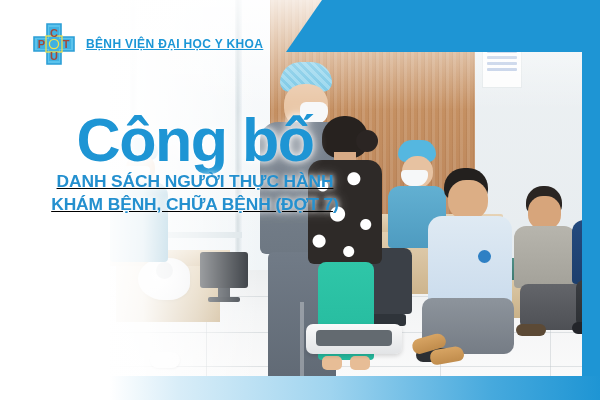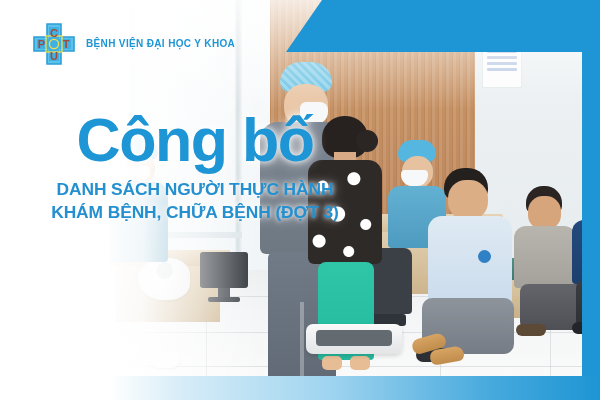--- a/index.html
+++ b/index.html
@@ -167,31 +167,31 @@
   .blue-bottom{position:absolute;left:110px;top:376px;width:490px;height:24px;
     background:linear-gradient(90deg,rgba(255,255,255,1) 0%,#d8edf8 14%,#9fd4ef 45%,#46a9dd 78%,#1e95d4 100%);}
 
   
   .header{position:absolute;left:32px;top:22px;display:flex;align-items:center;gap:10px;}
   .logo{width:44px;height:44px;flex:0 0 44px;position:relative;}
   .logo svg{display:block;}
   .brand-name{line-height:1.18;}
   .brand-name .l1,.brand-name .l2{
     font-family:"Liberation Sans",sans-serif;
-    font-weight:bold;color:#1b96d6;font-size:10px;letter-spacing:.35px;
-    text-transform:uppercase;white-space:nowrap;}
+    font-weight:bold;color:#1b96d6;font-size:12px;letter-spacing:.35px;
+    text-transform:uppercase;white-space:nowrap;text-decoration:underline;}
 
   
   .headline{position:absolute;left:30px;top:111px;width:330px;text-align:center;}
   .h-main{
     font-family:"Liberation Sans",sans-serif;
     font-weight:bold;font-size:61px;line-height:.96;color:#1e95d4;
     letter-spacing:-1.5px;
     text-shadow:0 0 6px rgba(255,255,255,.95),0 0 14px rgba(255,255,255,.85);}
-  .h-sub{margin-top:8px;}
+  .h-sub{text-decoration:underline;}
   .h-sub div{
     font-family:"Liberation Sans",sans-serif;
     font-weight:bold;font-size:17.4px;line-height:1.32;color:#2490cf;
     letter-spacing:-.1px;white-space:nowrap;
     text-shadow:0 0 5px rgba(255,255,255,.95),0 0 12px rgba(255,255,255,.8);}
 </style>
 </head>
 <body>
 
 <div class="poster">
@@ -342,17 +342,17 @@
     </div>
     <div class="brand-name">
       <div class="l1">BỆNH VIỆN ĐẠI HỌC Y KHOA</div>
     </div>
   </div>
 
   <div class="headline">
     <div class="h-main">Công bố</div>
     <div class="h-sub">
       <div>DANH SÁCH NGƯỜI THỰC HÀNH</div>
-      <div>KHÁM BỆNH, CHỮA BỆNH (ĐỢT 3)</div>
+      <div>KHÁM BỆNH, CHỮA BỆNH (ĐỢT 7)</div>
     </div>
   </div>
 
 </div>
 
 </body></html>

